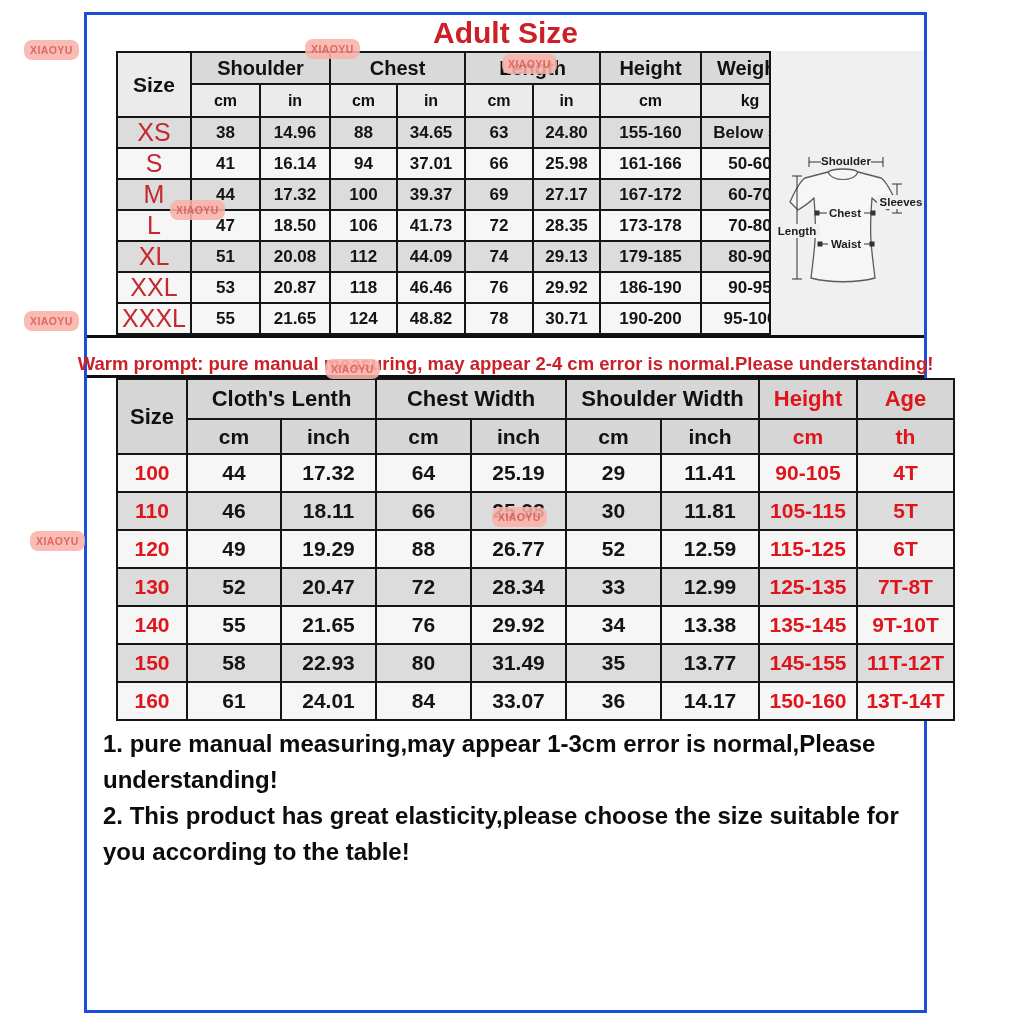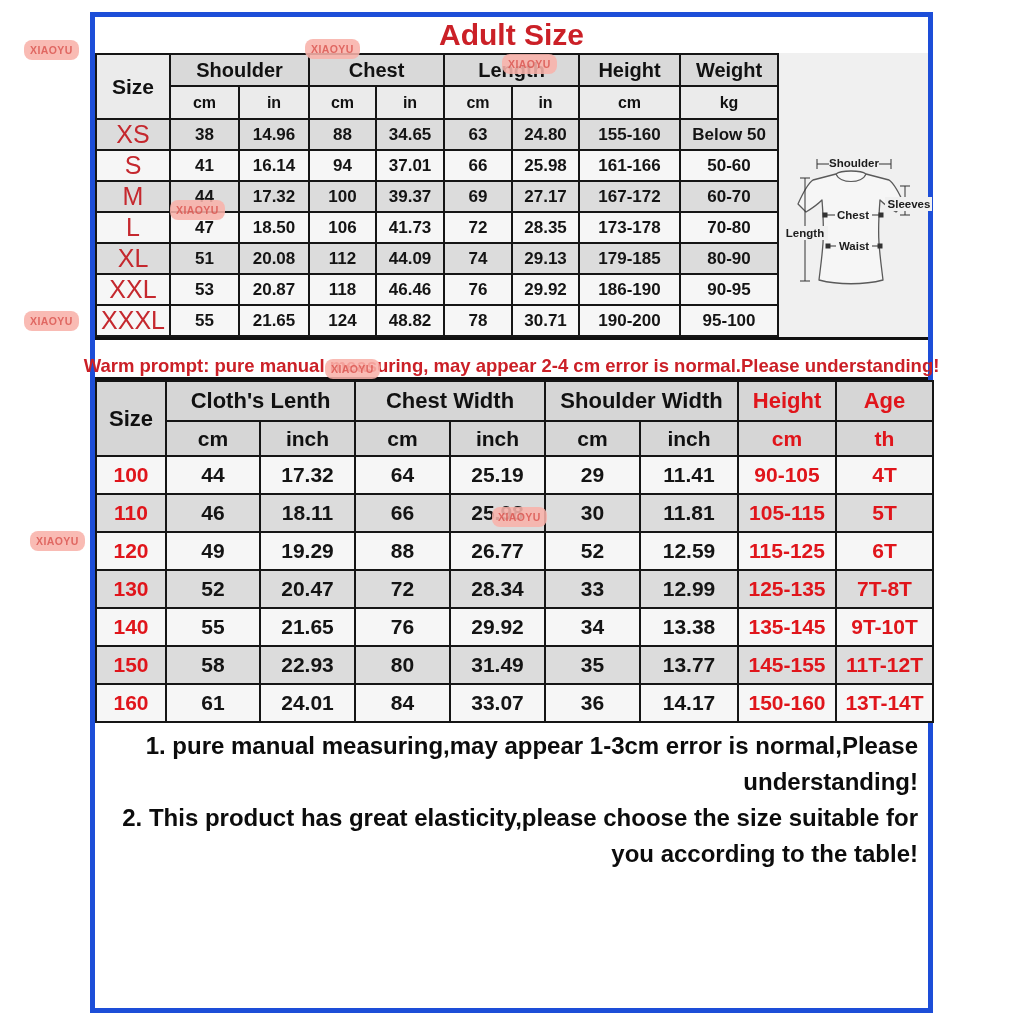--- a/index.html
+++ b/index.html
@@ -1,32 +1,32 @@
 <!DOCTYPE html>
 <html><head>
 <meta charset="utf-8">
 <style>
   html,body{margin:0;padding:0;background:#ffffff;}
   .canvas{
     position:relative;width:1024px;height:1024px;background:#ffffff;overflow:hidden;
     font-family:"Liberation Sans","DejaVu Sans",sans-serif;
   }
   .box{
-    position:absolute;left:90px;top:12px;width:843px;height:1001px;
-    border:5px solid #1d4ed8;background:#ffffff;box-sizing:border-box;
+    position:absolute;left:84px;top:12px;width:843px;height:1001px;
+    border:3px solid #1d4ed8;background:#ffffff;box-sizing:border-box;
     display:flex;flex-direction:column;
   }
   
   .title-row{flex:0 0 36px;display:flex;align-items:center;justify-content:center;}
   .adult-title{color:#cb2027;font-size:30px;font-weight:bold;letter-spacing:0px;}
   .child-title-row{flex:0 0 84px;display:flex;align-items:center;justify-content:center;}
   .child-title{color:#e0151b;font-size:46px;font-weight:bold;}
   
   .adult-section{flex:0 0 auto;position:relative;}
-  table{border-collapse:collapse;table-layout:fixed;}
+  table{border-collapse:collapse;table-layout:fixed;margin-left:29px;}
   td{border:2px solid #151515;text-align:center;vertical-align:middle;padding:0;overflow:hidden;}
   .adult-table{width:682px;}
   .adult-table .h1 td{background:#d9d9d9;font-weight:bold;font-size:20px;color:#111;}
   .adult-table .h1 .size-head{background:#ebebeb;font-size:21px;}
   .adult-table .h2 td{background:#ebebeb;font-weight:bold;font-size:16px;color:#111;}
   .adult-table .h1{height:32px;}
   .adult-table .h2{height:33px;}
   .adult-table .dr{height:18px;}
   .adult-table .dr td{font-weight:bold;font-size:17px;color:#141414;background:#f6f6f6;}
   .adult-table .dr td.sz{font-weight:normal;font-size:25px;color:#c5282e;}
@@ -43,21 +43,21 @@
   .child-table .h1 td{background:#d6d6d6;font-weight:bold;font-size:22px;color:#111;}
   .child-table .h2 td{background:#d6d6d6;font-weight:bold;font-size:21px;color:#111;}
   .child-table .h1{height:40px;}
   .child-table .h2{height:35px;}
   .child-table .dr{height:38px;}
   .child-table .dr td{font-weight:bold;font-size:21px;color:#141414;background:#f6f6f6;}
   .child-table .odd td{background:#dcdcdc;}
   .child-table .dr td.sz{color:#e0151b;}
   .child-table td.red{color:#e0151b !important;}
   
-  .notes{flex:1 1 auto;padding:5px 10px 0 0;color:#0c0c0c;font-weight:bold;font-size:24px;line-height:1.5;text-align:right;}
+  .notes{flex:1 1 auto;padding:5px 10px 0 16px;color:#0c0c0c;font-weight:bold;font-size:24px;line-height:1.5;}
   .notes p{margin:0;}
   
   .wm{
     position:absolute;z-index:5;background:rgba(248,178,170,0.88);color:rgba(216,80,74,0.78);
     font-size:10.5px;font-weight:bold;letter-spacing:0.4px;padding:4px 6px;border-radius:8px;
     line-height:12px;
   }
 </style>
 </head>
 <body>

